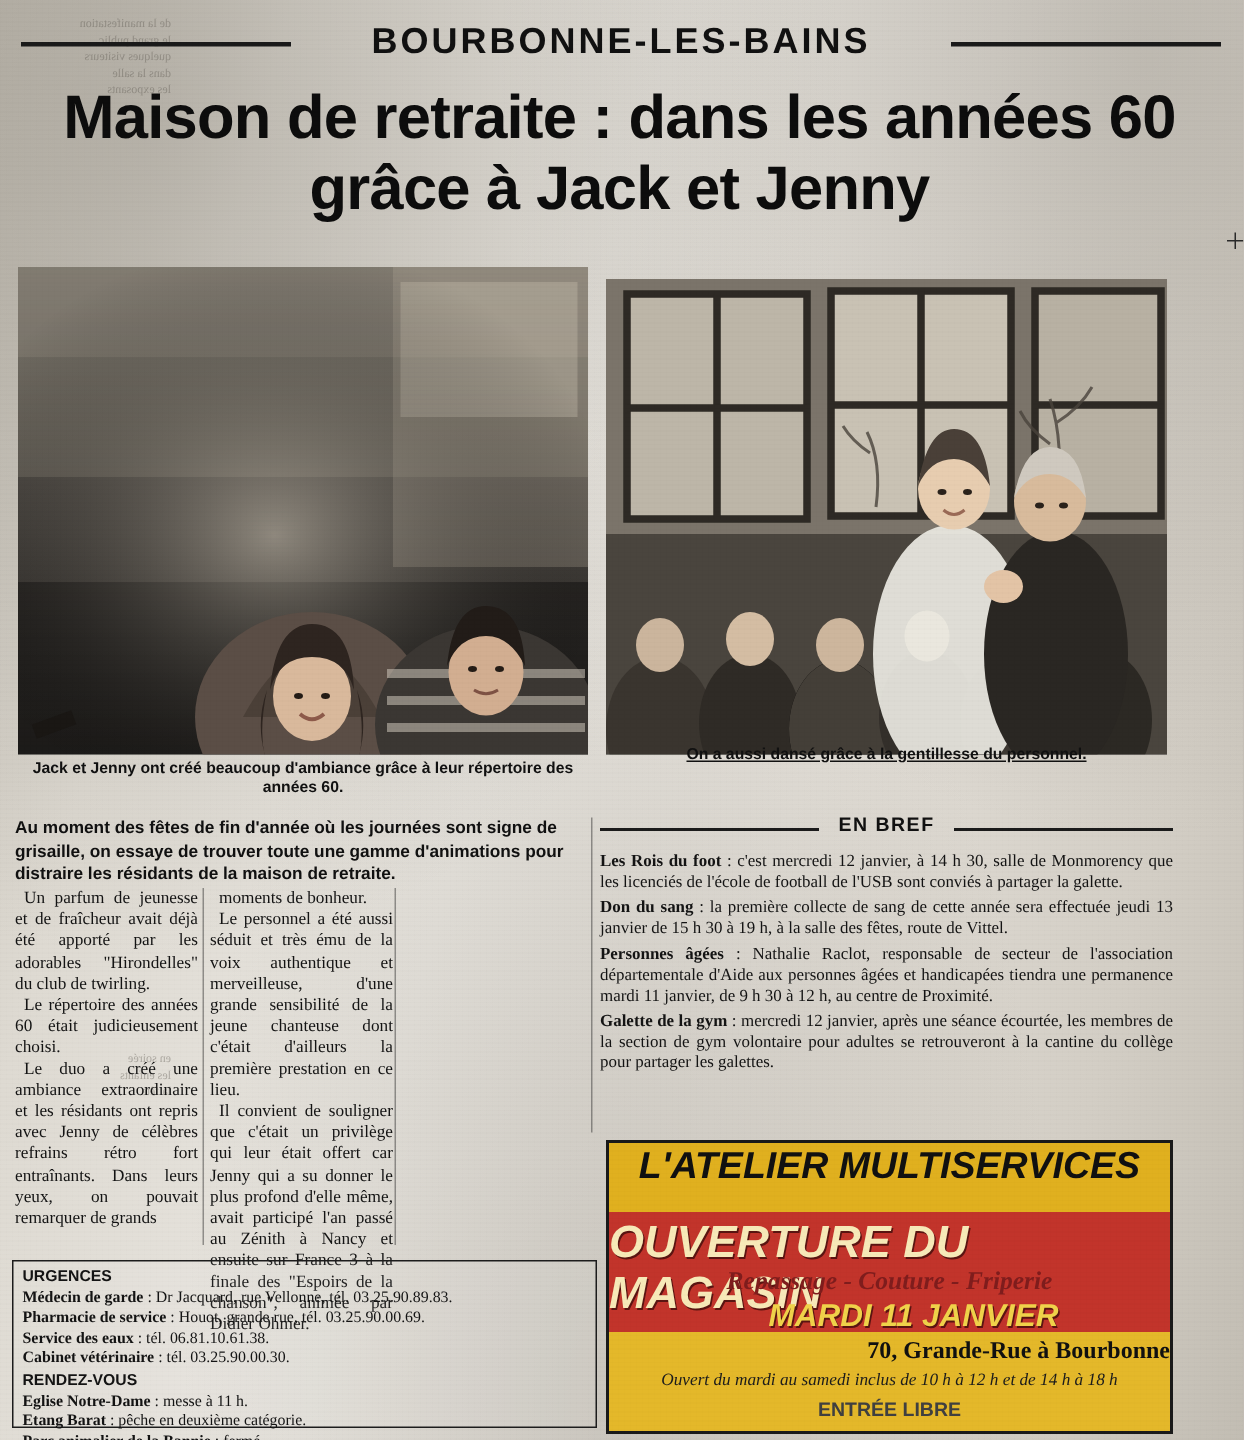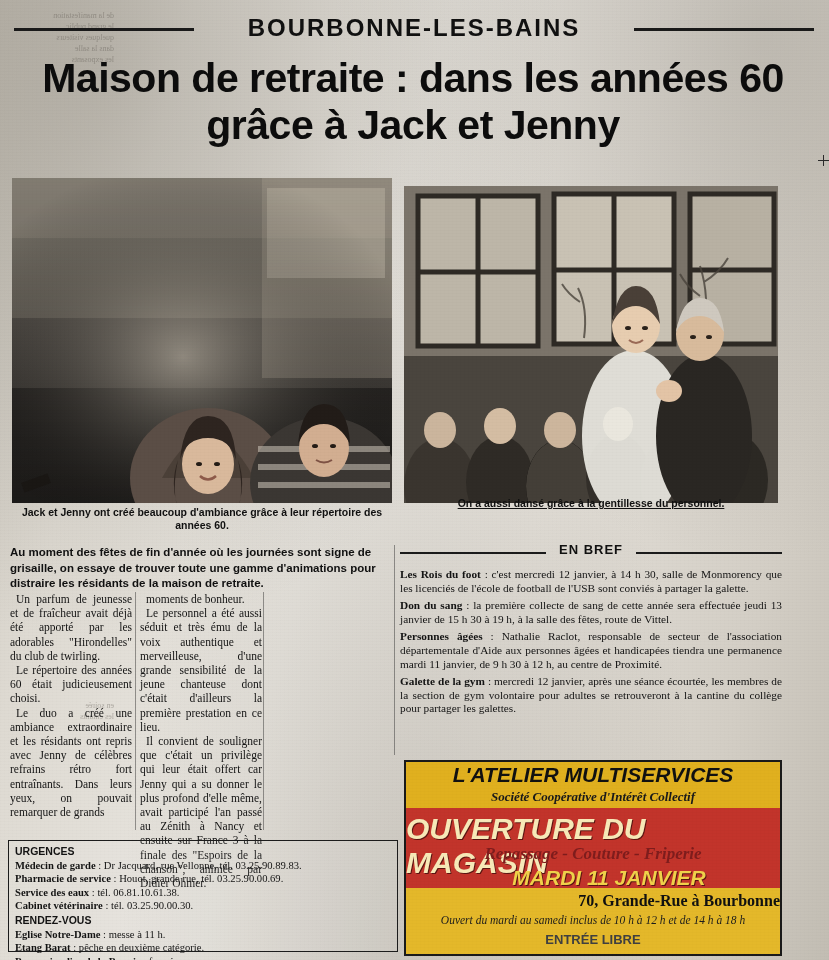--- a/index.html
+++ b/index.html
@@ -207,21 +207,21 @@
     position: absolute; left: 0; top: 0; width: 100%; height: 46px;
     background: #e0b01f;
     border-bottom: 2px solid #1a1a1a;
   }
   .ad-title {
     position: absolute; left: 0; right: 0; top: 1px;
     text-align: center;
     font-family: "Liberation Sans", sans-serif;
     font-weight: bold;
     font-style: italic;
-    font-size: 21px;
+    font-size: 25px;
     letter-spacing: 0px;
     color: #111;
   }
   .ad-sub {
     position: absolute; left: 0; right: 0; top: 27px;
     text-align: center;
     font-family: "Liberation Serif", serif;
     font-style: italic;
     font-weight: bold;
     font-size: 13px;
@@ -495,21 +495,20 @@
       <div class="line"><b>Cabinet vétérinaire</b><span> : tél. 03.25.90.00.30.</span></div>
       <div class="head" style="margin-top:2px;">RENDEZ-VOUS</div>
       <div class="line"><b>Eglise Notre-Dame</b><span> : messe à 11 h.</span></div>
       <div class="line"><b>Etang Barat</b><span> : pêche en deuxième catégorie.</span></div>
       <div class="line"><b>Parc animalier de la Bannie</b><span> : fermé.</span></div>
     </div>
 
     <div class="ad">
       <div class="ad-band-top"></div>
       <div class="ad-title">L'ATELIER MULTISERVICES</div>
-      <div class="ad-sub">Société Coopérative d'Intérêt Collectif</div>
       <div class="ad-red"></div>
       <div class="ad-open">OUVERTURE DU MAGASIN</div>
       <div class="ad-services">Repassage - Couture - Friperie</div>
       <div class="ad-date">MARDI 11 JANVIER</div>
       <div class="ad-addr">70, Grande-Rue à Bourbonne</div>
       <div class="ad-hours">Ouvert du mardi au samedi inclus de 10 h à 12 h et de 14 h à 18 h</div>
       <div class="ad-free">ENTRÉE LIBRE</div>
     </div>
 
     <div class="crop" style="left:818px; top:160px; width:11px; height:1px;"></div>

